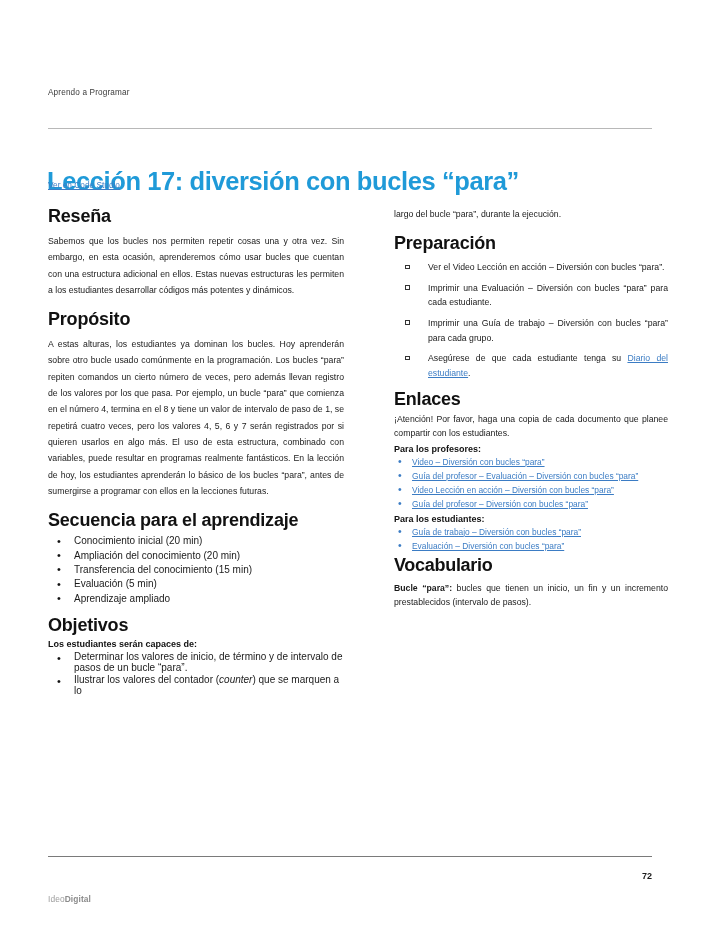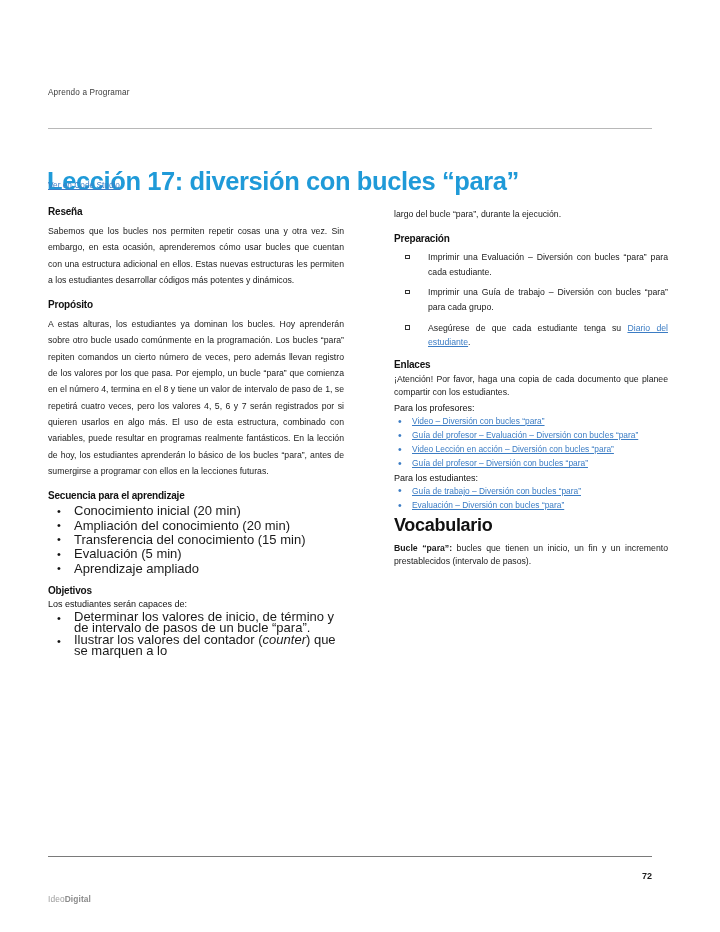--- a/index.html
+++ b/index.html
@@ -68,21 +68,21 @@
   
   .col {
     position: absolute;
     top: 178px;
     width: 296px;
   }
   .col-left  { left: 48px; }
   .col-right { left: 394px; width: 274px; }
 
   h2.sec {
-    font-size: 10px;
+    font-size: 18px;
     font-weight: bold;
     color: #111111;
     margin: 0 0 6px 0;
     letter-spacing: -0.2px;
   }
   h2.sec.big {
     font-size: 18px;
     letter-spacing: -0.3px;
     margin-top: 2px;
   }
@@ -99,35 +99,35 @@
   p.lead {
     font-size: 8.7px;
     line-height: 13.6px;
     margin: 0 0 1px 0;
     text-align: justify;
     color: #1a1a1a;
   }
 
   .subhead {
     font-size: 9px;
-    font-weight: normal;
+    font-weight: bold;
     margin: 0 0 2px 0;
     color: #111111;
   }
   .subhead.gap { margin-top: 3px; }
 
   ul.bullets {
     list-style: none;
     margin: 0 0 9px 0;
     padding: 0;
   }
   ul.bullets li {
     position: relative;
     padding-left: 26px;
-    font-size: 13px;
+    font-size: 10px;
     line-height: 14.4px;
     margin-bottom: 1px;
     color: #1a1a1a;
   }
   ul.bullets li::before {
     content: "\2022";
     position: absolute;
     left: 9px;
     top: -0.5px;
     font-size: 11px;
@@ -262,20 +262,21 @@
     </ul>
 
   </div>
 
   <div class="col col-right">
 
     <p class="body">largo del bucle “para”, durante la ejecución.</p>
 
     <h2 class="sec">Preparación</h2>
     <ul class="checks">
+      <li>Ver el Video Lección en acción – Diversión con bucles “para”.</li>
       <li>Imprimir una Evaluación – Diversión con bucles “para” para cada estudiante.</li>
       <li>Imprimir una Guía de trabajo – Diversión con bucles “para” para cada grupo.</li>
       <li><span>Asegúrese de que cada estudiante tenga su </span><a class="inline-link">Diario del estudiante</a><span>.</span></li>
     </ul>
 
     <h2 class="sec tight">Enlaces</h2>
     <p class="lead">¡Atención! Por favor, haga una copia de cada documento que planee compartir con los estudiantes.</p>
 
     <div class="subhead gap">Para los profesores:</div>
     <ul class="links">

